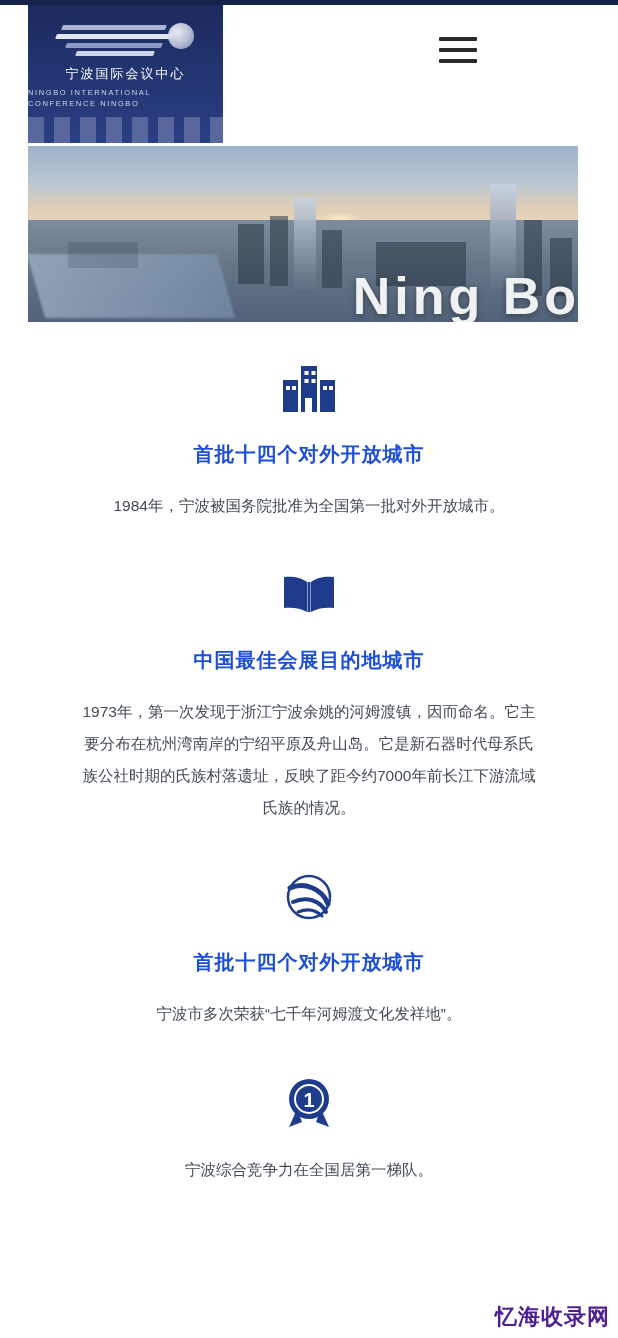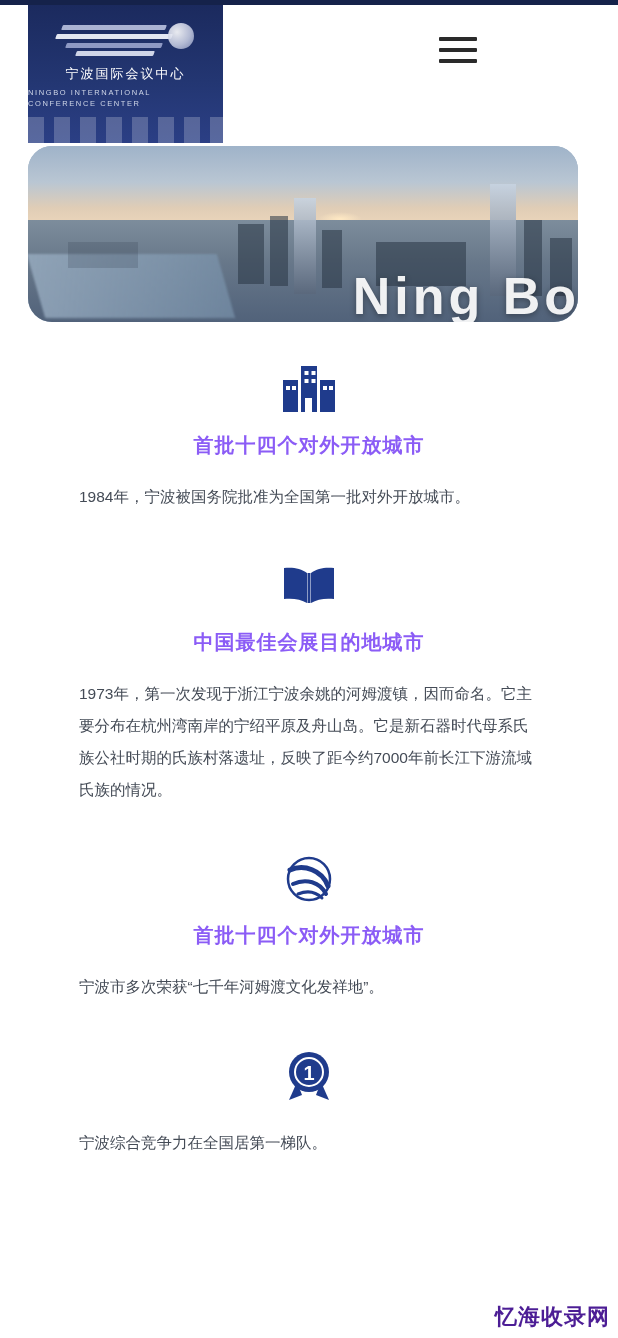--- a/index.html
+++ b/index.html
@@ -102,21 +102,20 @@
   .menu-btn i:nth-child(2) { top: 13px; }
   .menu-btn i:nth-child(3) { top: 24px; }
 
   
   .hero {
     position: absolute;
     left: 28px; top: 146px;
     width: 550px; height: 176px;
     overflow: hidden;
     background: #8fa6bd;
-    border-radius: 24px;
   }
   .hero .sky {
     position: absolute; left:0; top:0; width:550px; height: 86px;
     background: linear-gradient(180deg,#9fb3c9 0%, #b9c6d3 42%, #e0cdb6 72%, #f0d9bd 100%);
   }
   .hero .sun {
     position: absolute; left: 290px; top: 66px;
     width: 44px; height: 14px;
     background: radial-gradient(ellipse at center, #ffe9c4 0%, rgba(255,233,196,0) 70%);
   }
@@ -162,33 +161,33 @@
     text-align: center;
     margin-bottom: 44px;
   }
   .feature .icon-wrap {
     height: 58px;
     display: flex;
     align-items: center;
     justify-content: center;
   }
   .feature h3 {
-    margin: 14px 0 0 0;
+    margin: 23px 0 0 0;
     font-size: 20px;
     font-weight: bold;
-    color: #8b5cf6;
+    color: #1d4ed8;
     letter-spacing: 1px;
   }
   .feature p {
     margin: 22px auto 0 auto;
     width: 460px;
     font-size: 15.5px;
     line-height: 32px;
     color: #444b56;
-    text-align: left;
+    text-align: center;
   }
 
   
   .watermark {
     position: absolute;
     right: 8px; bottom: 6px;
     font-size: 22px;
     font-weight: bold;
     color: #4c1d95;
     letter-spacing: 1px;
@@ -206,21 +205,21 @@
     <div class="logo-mark">
       <span class="bar b1"></span>
       <span class="bar b2"></span>
       <span class="bar b3"></span>
       <span class="bar b4"></span>
       <span class="dot"></span>
     </div>
     <div class="logo-cn">宁波国际会议中心</div>
     <div class="logo-en">
       <div>NINGBO INTERNATIONAL</div>
-      <div>CONFERENCE CENTER</div>
+      <div>CONFERENCE NINGBO</div>
     </div>
     <div class="logo-stripes">
       <span style="left:0px;width:16px;"></span>
       <span style="left:26px;width:16px;"></span>
       <span style="left:52px;width:16px;"></span>
       <span style="left:78px;width:16px;"></span>
       <span style="left:104px;width:16px;"></span>
       <span style="left:130px;width:16px;"></span>
       <span style="left:156px;width:16px;"></span>
       <span style="left:182px;width:13px;"></span>

